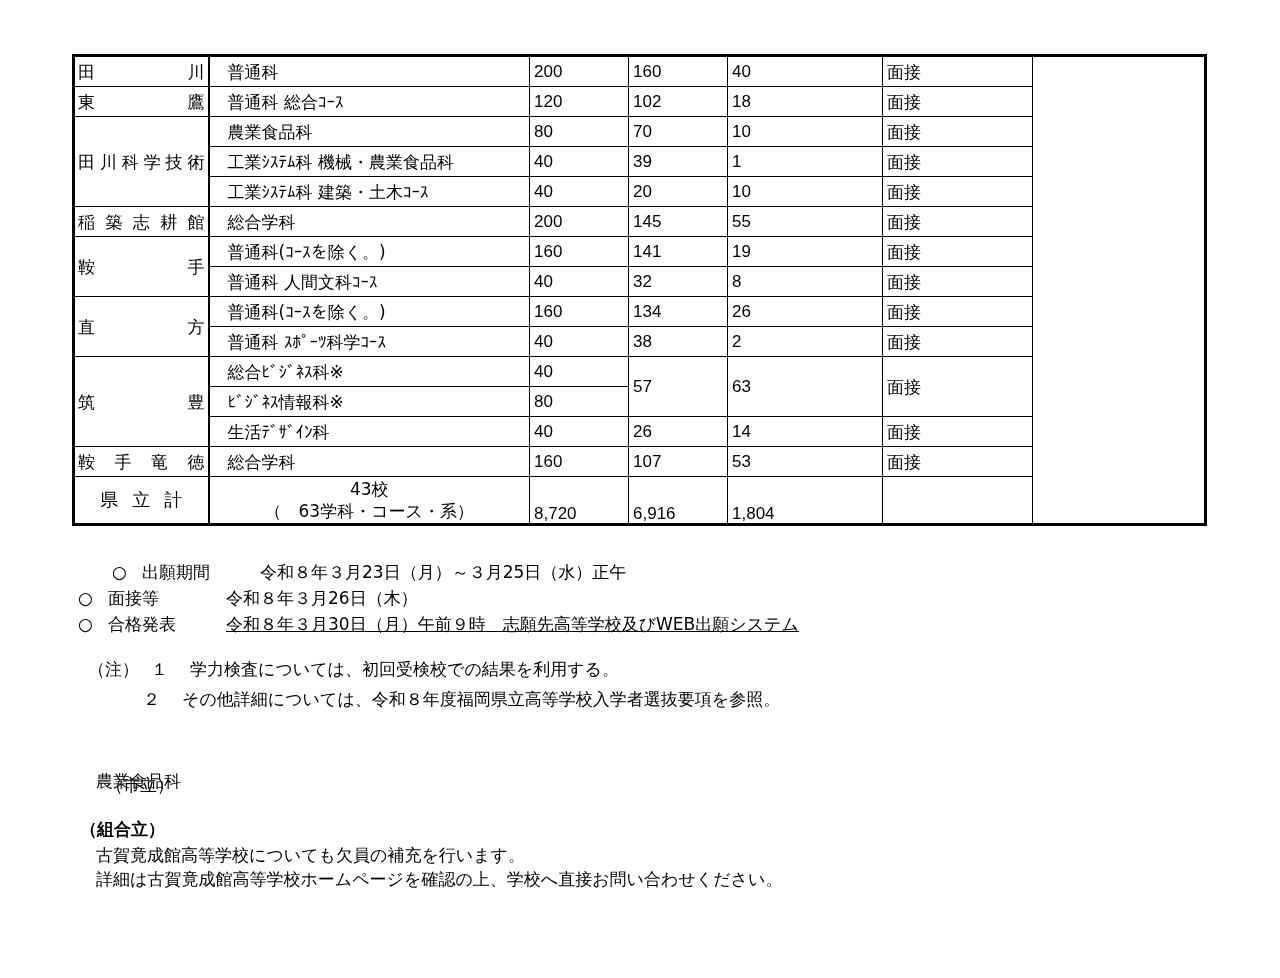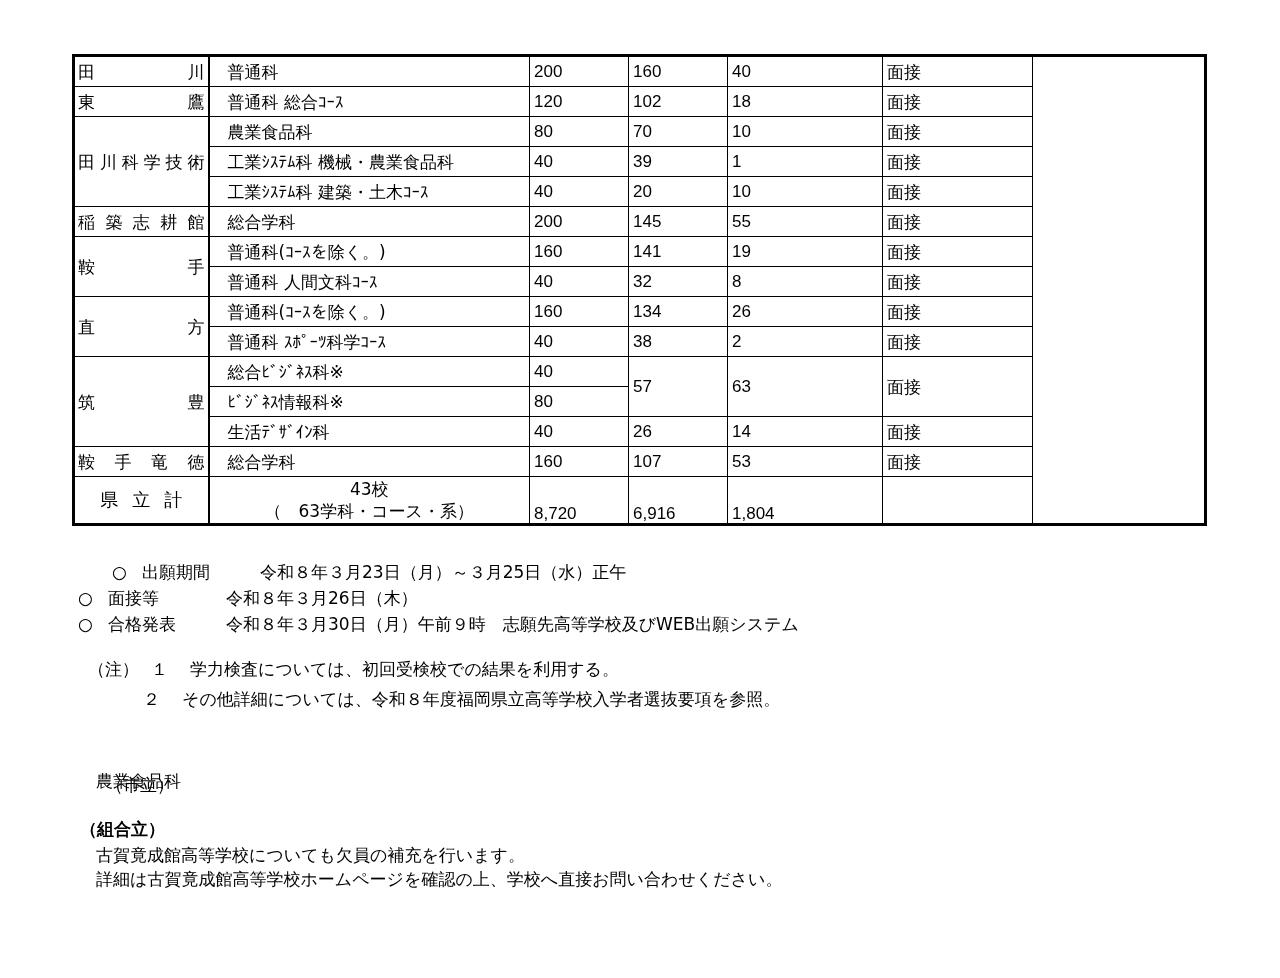--- a/index.html
+++ b/index.html
@@ -260,21 +260,21 @@
         <td class="num">6,916</td>
         <td class="num short">1,804</td>
         <td class="method"></td>
       </tr>
     </tbody>
 </table>
 
 <div id="schedule">
     <div class="schedule" style="top: 562px; margin-left: 34px;"><span class="mark">○</span><span class="label">出願期間</span><span>令和８年３月23日（月）～３月25日（水）正午</span></div>
     <div class="schedule" style="top: 588px;"><span class="mark">○</span><span class="label">面接等</span><span>令和８年３月26日（木）</span></div>
-    <div class="schedule" style="top: 614px;"><span class="mark">○</span><span class="label">合格発表</span><span>令和８年３月30日（月）午前９時　志願先高等学校及びWEB出願システム</span></div>
+    <div class="schedule" style="top: 614px; text-decoration: underline;"><span class="mark">○</span><span class="label">合格発表</span><span>令和８年３月30日（月）午前９時　志願先高等学校及びWEB出願システム</span></div>
   </div>
 
 <div class="note" style="left:88px; top:659px;">
   <span>（注）</span><span style="display:inline-block;width:12px"></span><span>１</span><span style="display:inline-block;width:22px"></span><span>学力検査については、初回受検校での結果を利用する。</span>
 </div>
 <div class="note" style="left:143px; top:689px;">
   <span>２</span><span style="display:inline-block;width:22px"></span><span>その他詳細については、令和８年度福岡県立高等学校入学者選抜要項を参照。</span>
 </div>
 
 <div class="note" style="left:80px; top:775px;margin-left:26px;">（市立）</div>

